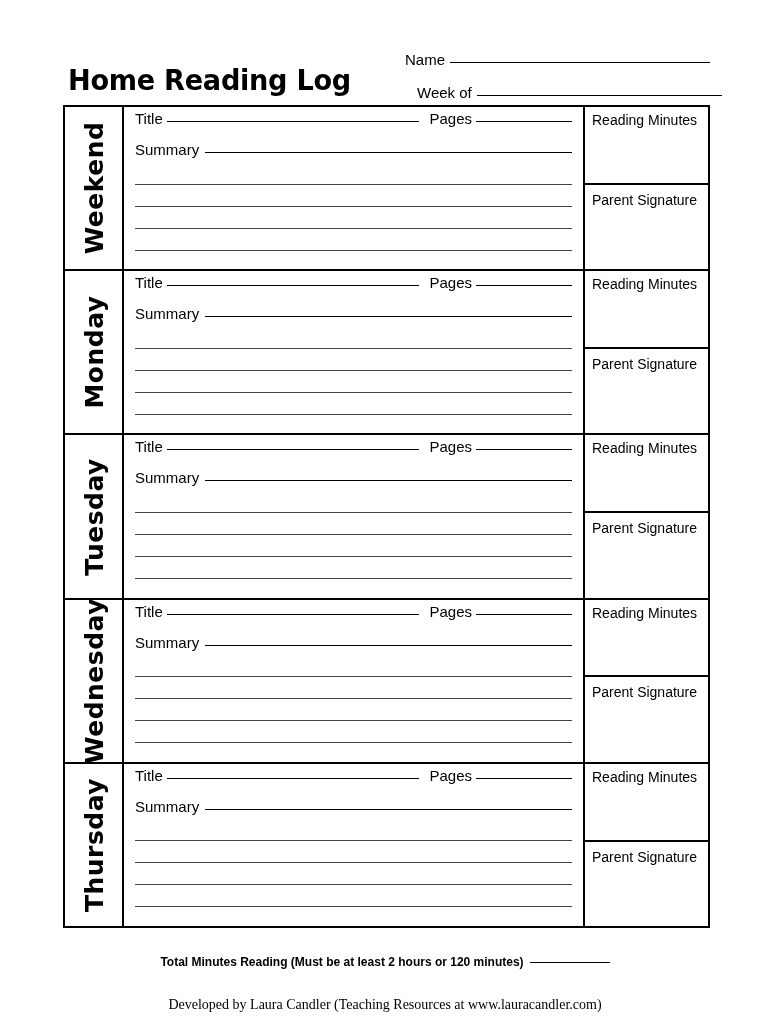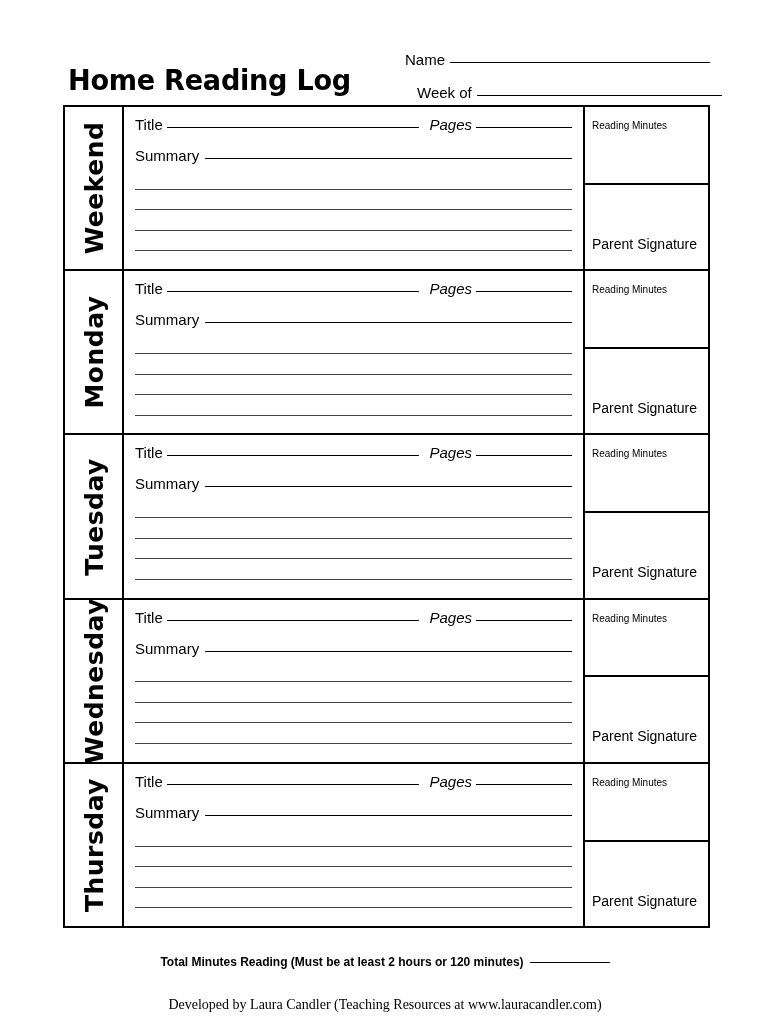--- a/index.html
+++ b/index.html
@@ -97,42 +97,42 @@
     font-size: 25px;
     letter-spacing: 0.5px;
     line-height: 1;
   }
 
   
   .entry-cell {
     flex: 1 1 auto;
     border-right: 2px solid #000;
     box-sizing: border-box;
-    padding: 9px 11px 6px 11px;
+    padding: 3px 11px 6px 11px;
     display: flex;
     flex-direction: column;
     justify-content: flex-start;
     overflow: hidden;
   }
   .entry-line-1 {
     display: flex;
     align-items: baseline;
     white-space: nowrap;
     font-size: 15px;
     height: 31px;
   }
   .entry-line-1 .lbl-title { flex: 0 0 auto; padding-right: 4px; }
   .entry-line-1 .rule-title {
     flex: 1 1 auto;
     border-bottom: 1px solid #000;
     height: 0;
     position: relative;
     top: -2px;
   }
-  .entry-line-1 .lbl-pages { flex: 0 0 auto; padding: 0 4px 0 10px; font-style: italic; }
+  .entry-line-1 .lbl-pages { flex: 0 0 auto; padding: 0 4px 0 10px; }
   .entry-line-1 .rule-pages {
     flex: 0 0 96px;
     border-bottom: 1px solid #000;
     height: 0;
     position: relative;
     top: -2px;
   }
   .entry-line-2 {
     display: flex;
     align-items: baseline;
@@ -165,31 +165,30 @@
   .meta-cell {
     flex: 0 0 123px;
     box-sizing: border-box;
     display: flex;
     flex-direction: column;
   }
   .meta-minutes {
     flex: 0 0 48%;
     border-bottom: 2px solid #000;
     box-sizing: border-box;
-    padding: 13px 0 0 7px;
-    font-size: 10px;
+    padding: 5px 0 0 7px;
+    font-size: 14px;
     white-space: nowrap;
   }
   .meta-signature {
     flex: 1 1 auto;
     box-sizing: border-box;
     padding: 7px 0 0 7px;
     font-size: 14px;
     white-space: nowrap;
-    margin-top: 44px;
   }
 
   
   #total-line {
     position: absolute;
     left: 0;
     top: 955px;
     width: 770px;
     text-align: center;
     font-size: 12px;

